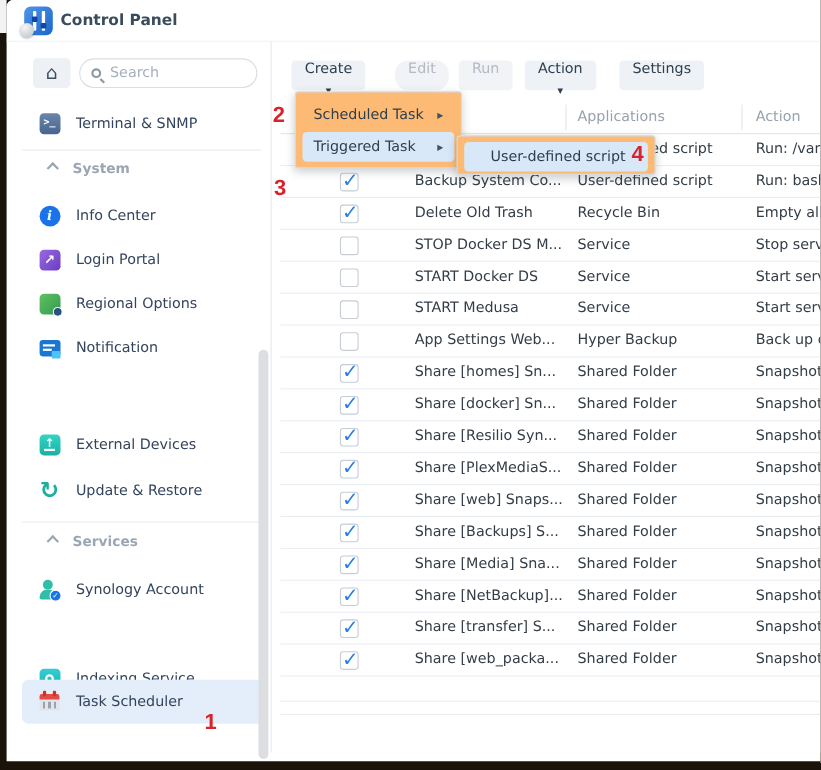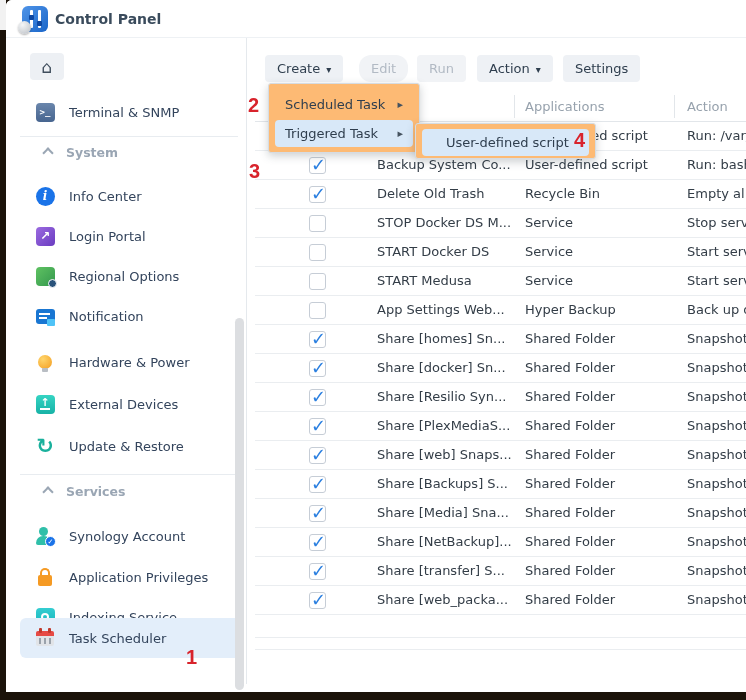--- a/index.html
+++ b/index.html
@@ -75,21 +75,21 @@
   .ico-cal .cal-body { position:absolute; left:2px; top:4px; width:18px; height:15px; background:#e1e4e8; border-radius:2px; }
   .ico-cal .cal-top { position:absolute; left:2px; top:4px; width:18px; height:5px; background:#e64a45; border-radius:2px 2px 0 0; }
   .ico-cal .tab1, .ico-cal .tab2 { position:absolute; top:1px; width:3px; height:5px; background:#c0392b; border-radius:1px; }
   .ico-cal .tab1 { left:5px; } .ico-cal .tab2 { left:14px; }
   .ico-cal .dots { position:absolute; left:5px; top:11px; width:12px; height:6px;
                    background:repeating-linear-gradient(90deg,#9aa2ab 0 2px,transparent 2px 5px); }
 
   
   .main { position:absolute; left:240px; top:38px; right:0; bottom:8px; background:#fff; border-left:1px solid #e5e9ed; }
   .tb-btn { position:absolute; top:17px; height:27px; background:#eef1f5; border:none; border-radius:4px;
-            font-size:13px; color:#2f3e4e; font-family:inherit; padding:0 12px; display:flex; align-items:center; gap:6px; }
+            font-size:13px; color:#2f3e4e; font-family:inherit; padding:0 12px; display:flex; align-items:center; gap:6px;flex-direction:column; }
   .tb-btn.disabled { color:#b2bac4; background:#f1f3f6; }
   .tb-btn .caret { font-size:10px; margin-top:1px; }
 
   .thead { position:absolute; left:8px; right:0; top:54px; height:30px; border-bottom:1px solid #e2e6ea;
            font-size:13px; color:#97a2ad;text-align:right; }
   .thead .col-line { position:absolute; top:3px; bottom:3px; width:1px; background:#e2e6ea; }
   .thead .h-app { position:absolute; left:270px; top:7px; }
   .thead .h-act { position:absolute; left:432px; top:7px; }
 
   .trow { position:absolute; left:8px; right:0; height:29px; border-bottom:1px solid #eaedf0; font-size:13px; color:#333d47; }
@@ -132,20 +132,24 @@
         <div class="knob2"></div>
       <div class="big-knob"></div>
     </div>
     <div class="title-text">Control Panel</div>
   </div>
 
   <div class="sidebar">
     <div class="home-btn">
         <span>⌂</span>
       </div>
+    <div class="search-box">
+      <span class="mag"></span>
+      <input placeholder="Search" style="">
+    </div>
 
     <div class="side-item" style="top:54px;">
       <span class="ico ico-terminal">
           <span class="sq">&gt;_</span>
         </span>
       <span class="lbl">Terminal &amp; SNMP</span>
     </div>
     <div class="side-div" style="top:98px;"></div>
 
     <div class="side-header" style="top:107px;">
@@ -171,27 +175,20 @@
           <span class="badge-clock"></span>
         </span>
       <span class="lbl">Regional Options</span>
     </div>
     <div class="side-item" style="top:258px;">
       <span class="ico ico-notify">
           <span class="bubble"></span>
           <span class="tail"></span>
         </span>
       <span class="lbl">Notification</span>
-    </div>
-    <div class="side-item" style="top:304px;">
-      <span class="ico ico-bulb">
-          <span class="glass"></span>
-          <span class="base"></span>
-        </span>
-      <span class="lbl">Hardware &amp; Power</span>
     </div>
     <div class="side-item" style="top:346px;">
       <span class="ico ico-ext">
           <span class="sq">
             <span>↑</span>
           </span>
         </span>
       <span class="lbl">External Devices</span>
     </div>
     <div class="side-item" style="top:388px;">
@@ -205,27 +202,20 @@
       <span class="lbl">Services</span>
     </div>
 
     <div class="side-item" style="top:478px;">
       <span class="ico ico-person">
           <span class="head"></span>
           <span class="body"></span>
           <span class="badge">✓</span>
         </span>
       <span class="lbl">Synology Account</span>
-    </div>
-    <div class="side-item" style="top:519px;">
-      <span class="ico ico-lock">
-          <span class="shackle"></span>
-          <span class="lock-body"></span>
-        </span>
-      <span class="lbl">Application Privileges</span>
     </div>
     <div class="side-item" style="top:559px;">
       <span class="ico ico-index">
           <span class="sq">
             <span class="lens"></span>
           </span>
         </span>
       <span class="lbl">Indexing Service</span>
     </div>
     <div class="side-item selected" style="top:580px;">

